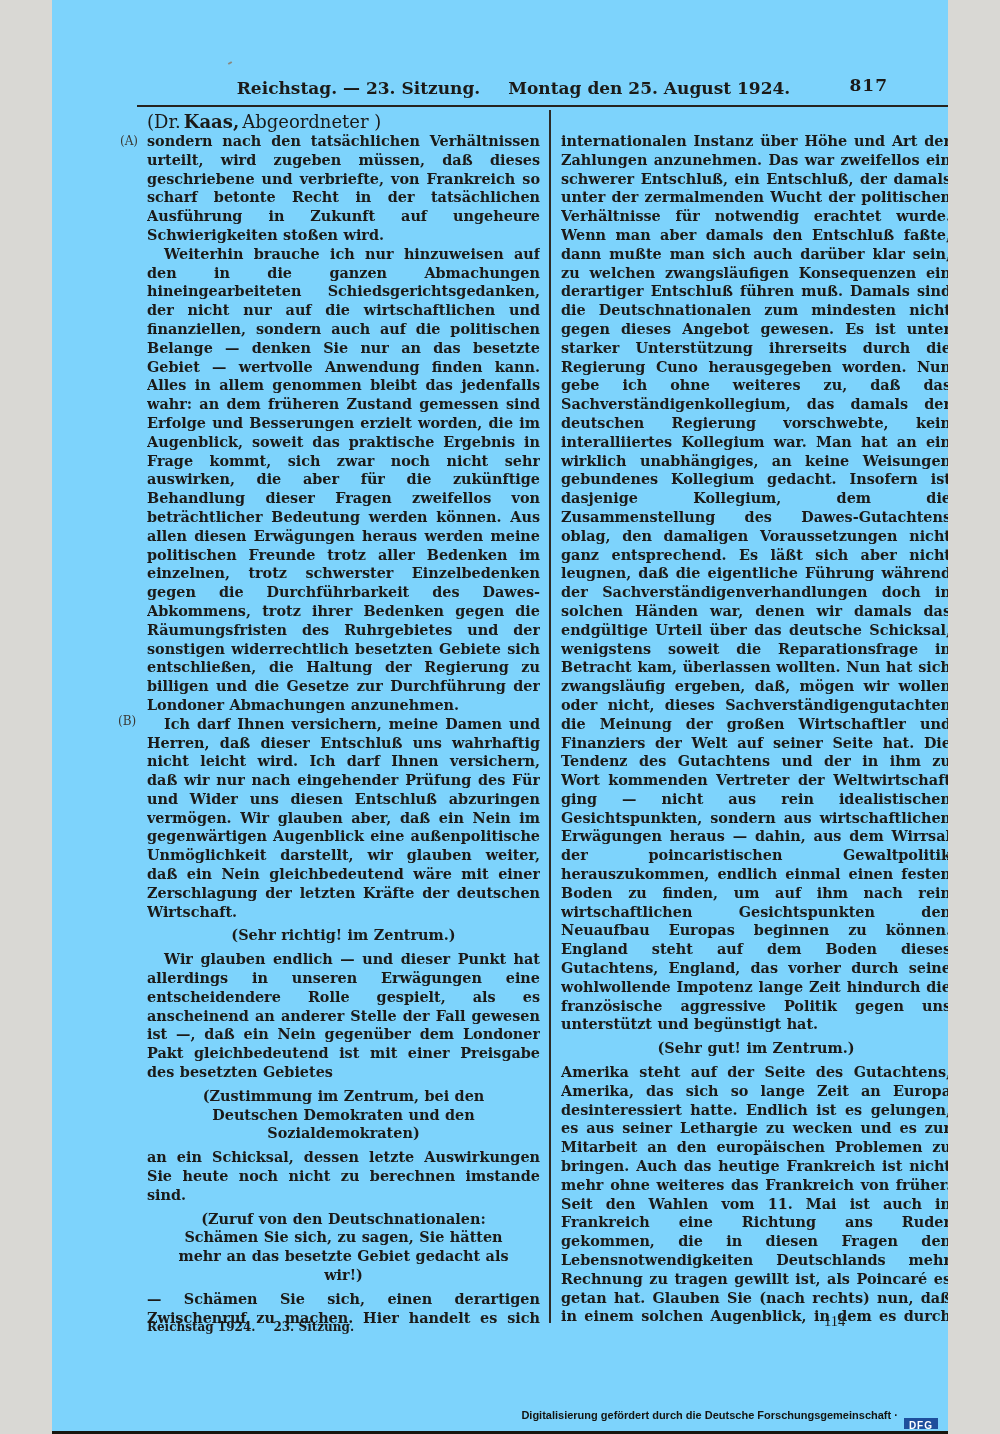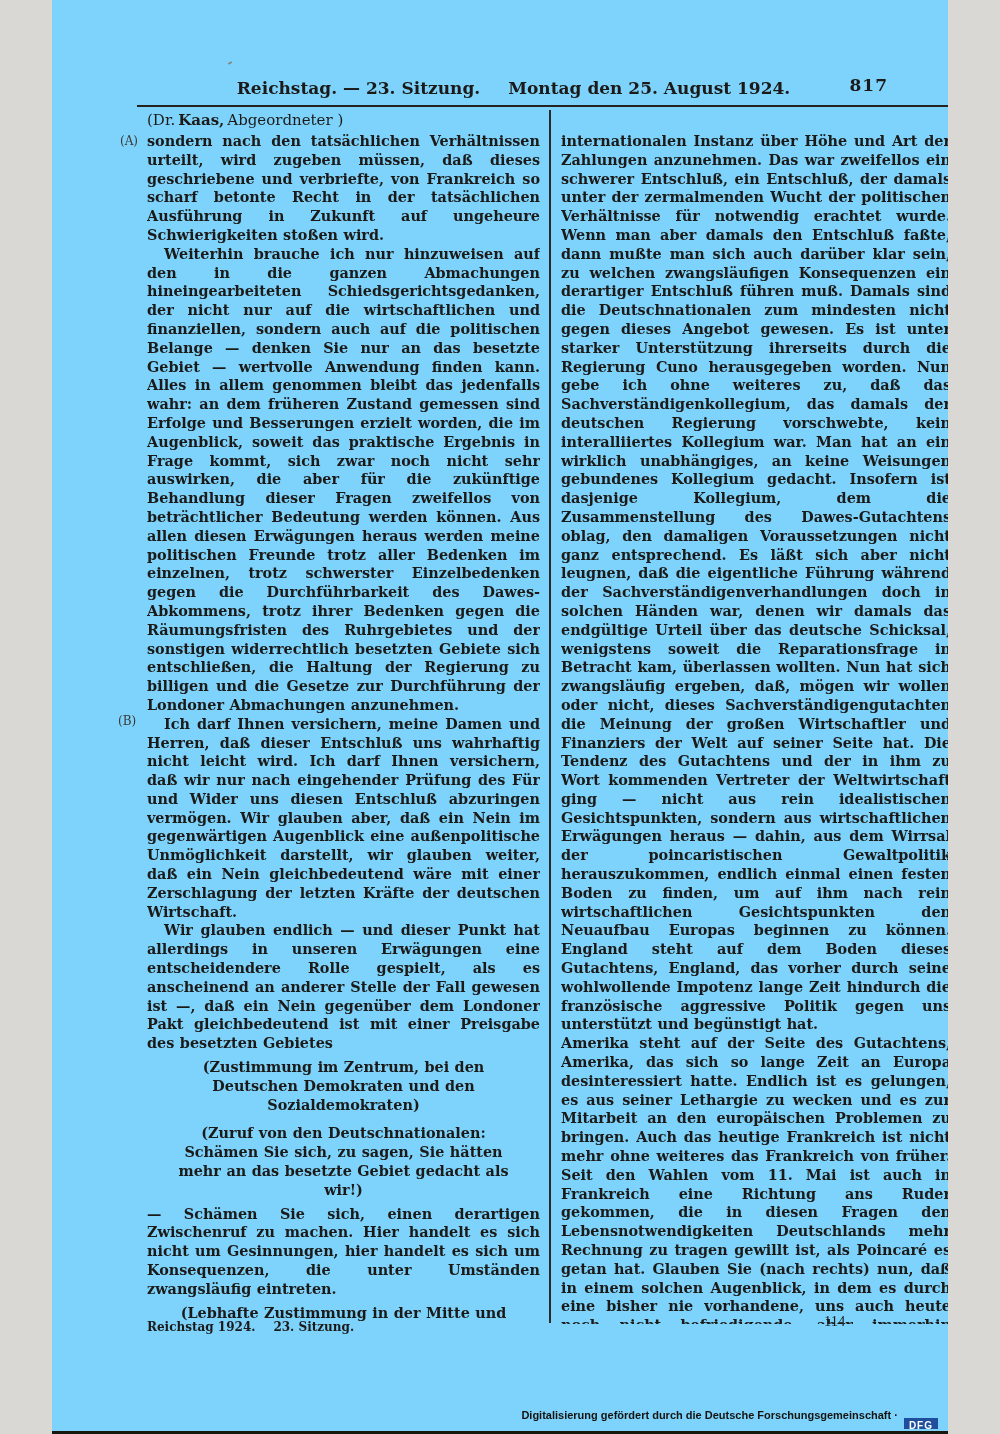--- a/index.html
+++ b/index.html
@@ -8,21 +8,21 @@
     background:#7dd3fc;color:#1b1a18;overflow:hidden;
     font-family:"DejaVu Serif", serif;
   }
   
   .hdr{position:absolute;top:78px;left:85px;right:58px;height:28px;}
   .hdr-center{position:absolute;left:0;right:0;text-align:center;font-weight:bold;font-size:17px;white-space:nowrap;}
   .hdr-gap{display:inline-block;width:28px;}
   .hdr-page{position:absolute;right:2px;top:-3px;font-weight:bold;font-size:17px;letter-spacing:1px;}
   .hdr-rule{position:absolute;top:105px;left:85px;width:857px;height:2px;background:#25231f;}
   
-  .speaker{position:absolute;top:111px;left:95px;font-size:15px;white-space:nowrap;}
+  .speaker{position:absolute;top:111px;left:95px;font-size:18px;white-space:nowrap;}
   .speaker .name{font-weight:bold;margin:0 3px;}
   
   .mlab{position:absolute;font-size:12px;color:#3a3833;}
   .mlab-a{left:68px;top:134px;}
   .mlab-b{left:66px;top:714px;}
   .mlab-c{left:903px;top:133px;}
   .mlab-d{left:903px;top:724px;}
   
   .col{
     position:absolute;top:132px;height:1192px;overflow:hidden;
@@ -74,30 +74,33 @@
 
   <div class="mlab mlab-a">(A)</div>
   <div class="mlab mlab-b">(B)</div>
   <div class="mlab mlab-c">(C)</div>
   <div class="mlab mlab-d">(D)</div>
 
   <div class="col col-left">
       <p class="para noindent" lang="de">sondern nach den tatsächlichen Verhältnissen urteilt, wird zugeben müssen, daß dieses geschriebene und verbriefte, von Frankreich so scharf betonte Recht in der tatsächlichen Ausführung in Zukunft auf ungeheure Schwierigkeiten stoßen wird.</p>
       <p class="para" lang="de">Weiterhin brauche ich nur hinzuweisen auf den in die ganzen Abmachungen hineingearbeiteten Schiedsgerichtsgedanken, der nicht nur auf die wirtschaftlichen und finanziellen, sondern auch auf die politischen Belange — denken Sie nur an das besetzte Gebiet — wertvolle Anwendung finden kann. Alles in allem genommen bleibt das jedenfalls wahr: an dem früheren Zustand gemessen sind Erfolge und Besserungen erzielt worden, die im Augenblick, soweit das praktische Ergebnis in Frage kommt, sich zwar noch nicht sehr auswirken, die aber für die zukünftige Behandlung dieser Fragen zweifellos von beträchtlicher Bedeutung werden können. Aus allen diesen Erwägungen heraus werden meine politischen Freunde trotz aller Bedenken im einzelnen, trotz schwerster Einzelbedenken gegen die Durchführbarkeit des Dawes-Abkommens, trotz ihrer Bedenken gegen die Räumungsfristen des Ruhrgebietes und der sonstigen widerrechtlich besetzten Gebiete sich entschließen, die Haltung der Regierung zu billigen und die Gesetze zur Durchführung der Londoner Abmachungen anzunehmen.</p>
       <p class="para" lang="de">Ich darf Ihnen versichern, meine Damen und Herren, daß dieser Entschluß uns wahrhaftig nicht leicht wird. Ich darf Ihnen versichern, daß wir nur nach eingehender Prüfung des Für und Wider uns diesen Entschluß abzuringen vermögen. Wir glauben aber, daß ein Nein im gegenwärtigen Augenblick eine außenpolitische Unmöglichkeit darstellt, wir glauben weiter, daß ein Nein gleichbedeutend wäre mit einer Zerschlagung der letzten Kräfte der deutschen Wirtschaft.</p>
+      <p class="para interjection noindent" lang="de">(Sehr richtig! im Zentrum.)</p>
       <p class="para" lang="de">Wir glauben endlich — und dieser Punkt hat allerdings in unseren Erwägungen eine entscheidendere Rolle gespielt, als es anscheinend an anderer Stelle der Fall gewesen ist —, daß ein Nein gegenüber dem Londoner Pakt gleichbedeutend ist mit einer Preisgabe des besetzten Gebietes</p>
       <p class="para interjection noindent" lang="de">(Zustimmung im Zentrum, bei den Deutschen Demokraten und den Sozialdemokraten)</p>
+      <p class="para noindent" lang="de">an ein Schicksal, dessen letzte Auswirkungen Sie heute noch nicht zu berechnen imstande sind.</p>
       <p class="para interjection noindent" lang="de">(Zuruf von den Deutschnationalen: Schämen Sie sich, zu sagen, Sie hätten mehr an das besetzte Gebiet gedacht als wir!)</p>
       <p class="para noindent" lang="de">— Schämen Sie sich, einen derartigen Zwischenruf zu machen. Hier handelt es sich nicht um Gesinnungen, hier handelt es sich um Konsequenzen, die unter Umständen zwangsläufig eintreten.</p>
       <p class="para interjection noindent" lang="de">(Lebhafte Zustimmung in der Mitte und bei den Sozialdemokraten.)</p>
       <p class="para" lang="de">Meine Damen und Herren! Der erste Ausgangspunkt des Dawes-Gutachtens und der Londoner Abmachungen darf nicht vergessen werden, wenn wir die außenpolitische Möglichkeit oder Unmöglichkeit eines Nein richtig beurteilen wollen. Am 7. Juni 1923 ist von der damaligen Cuno-Regierung ein Angebot an die interalliierten Staaten herausgegangen, in welchem sich Deutschland bereit erklärte, seine Leistungsfähigkeit nachprüfen zu lassen und die Entscheidung einer unparteiischen,</p>
     </div>
   <div class="col-divider"></div>
   <div class="col col-right">
       <p class="para noindent" lang="de">internationalen Instanz über Höhe und Art der Zahlungen anzunehmen. Das war zweifellos ein schwerer Entschluß, ein Entschluß, der damals unter der zermalmenden Wucht der politischen Verhältnisse für notwendig erachtet wurde. Wenn man aber damals den Entschluß faßte, dann mußte man sich auch darüber klar sein, zu welchen zwangsläufigen Konsequenzen ein derartiger Entschluß führen muß. Damals sind die Deutschnationalen zum mindesten nicht gegen dieses Angebot gewesen. Es ist unter starker Unterstützung ihrerseits durch die Regierung Cuno herausgegeben worden. Nun gebe ich ohne weiteres zu, daß das Sachverständigenkollegium, das damals der deutschen Regierung vorschwebte, kein interalliiertes Kollegium war. Man hat an ein wirklich unabhängiges, an keine Weisungen gebundenes Kollegium gedacht. Insofern ist dasjenige Kollegium, dem die Zusammenstellung des Dawes-Gutachtens oblag, den damaligen Voraussetzungen nicht ganz entsprechend. Es läßt sich aber nicht leugnen, daß die eigentliche Führung während der Sachverständigenverhandlungen doch in solchen Händen war, denen wir damals das endgültige Urteil über das deutsche Schicksal, wenigstens soweit die Reparationsfrage in Betracht kam, überlassen wollten. Nun hat sich zwangsläufig ergeben, daß, mögen wir wollen oder nicht, dieses Sachverständigengutachten die Meinung der großen Wirtschaftler und Finanziers der Welt auf seiner Seite hat. Die Tendenz des Gutachtens und der in ihm zu Wort kommenden Vertreter der Weltwirtschaft ging — nicht aus rein idealistischen Gesichtspunkten, sondern aus wirtschaftlichen Erwägungen heraus — dahin, aus dem Wirrsal der poincaristischen Gewaltpolitik herauszukommen, endlich einmal einen festen Boden zu finden, um auf ihm nach rein wirtschaftlichen Gesichtspunkten den Neuaufbau Europas beginnen zu können. England steht auf dem Boden dieses Gutachtens, England, das vorher durch seine wohlwollende Impotenz lange Zeit hindurch die französische aggressive Politik gegen uns unterstützt und begünstigt hat.</p>
+      <p class="para interjection noindent" lang="de">(Sehr gut! im Zentrum.)</p>
       <p class="para noindent" lang="de">Amerika steht auf der Seite des Gutachtens, Amerika, das sich so lange Zeit an Europa desinteressiert hatte. Endlich ist es gelungen, es aus seiner Lethargie zu wecken und es zur Mitarbeit an den europäischen Problemen zu bringen. Auch das heutige Frankreich ist nicht mehr ohne weiteres das Frankreich von früher. Seit den Wahlen vom 11. Mai ist auch in Frankreich eine Richtung ans Ruder gekommen, die in diesen Fragen den Lebensnotwendigkeiten Deutschlands mehr Rechnung zu tragen gewillt ist, als Poincaré es getan hat. Glauben Sie (nach rechts) nun, daß in einem solchen Augenblick, in dem es durch eine bisher nie vorhandene, uns auch heute noch nicht befriedigende, aber immerhin günstige internationale Konstellation möglich gewesen ist, in harten Kämpfen in London zum erstenmal nach dem Tage von Versailles auf dem Boden einer wenigstens grundsätzlichen Gleichberechtigung mit den Gegnern zu verhandeln und nach ernsten Krisen und vorübergehend fast hoffnungslosen Komplikationen dieses Ergebnis nach Hause zu bringen, Deutschland das Odium eines Neins tragen kann?</p>
     </div>
 
   <div class="foot-left">
     <span>Reichstag 1924.</span><span class="gap"></span><span>23. Sitzung.</span>
   </div>
   <div class="foot-page">114</div>
 
   <div class="credit">
     <span>Digitalisierung gefördert durch die Deutsche Forschungsgemeinschaft ·</span>

